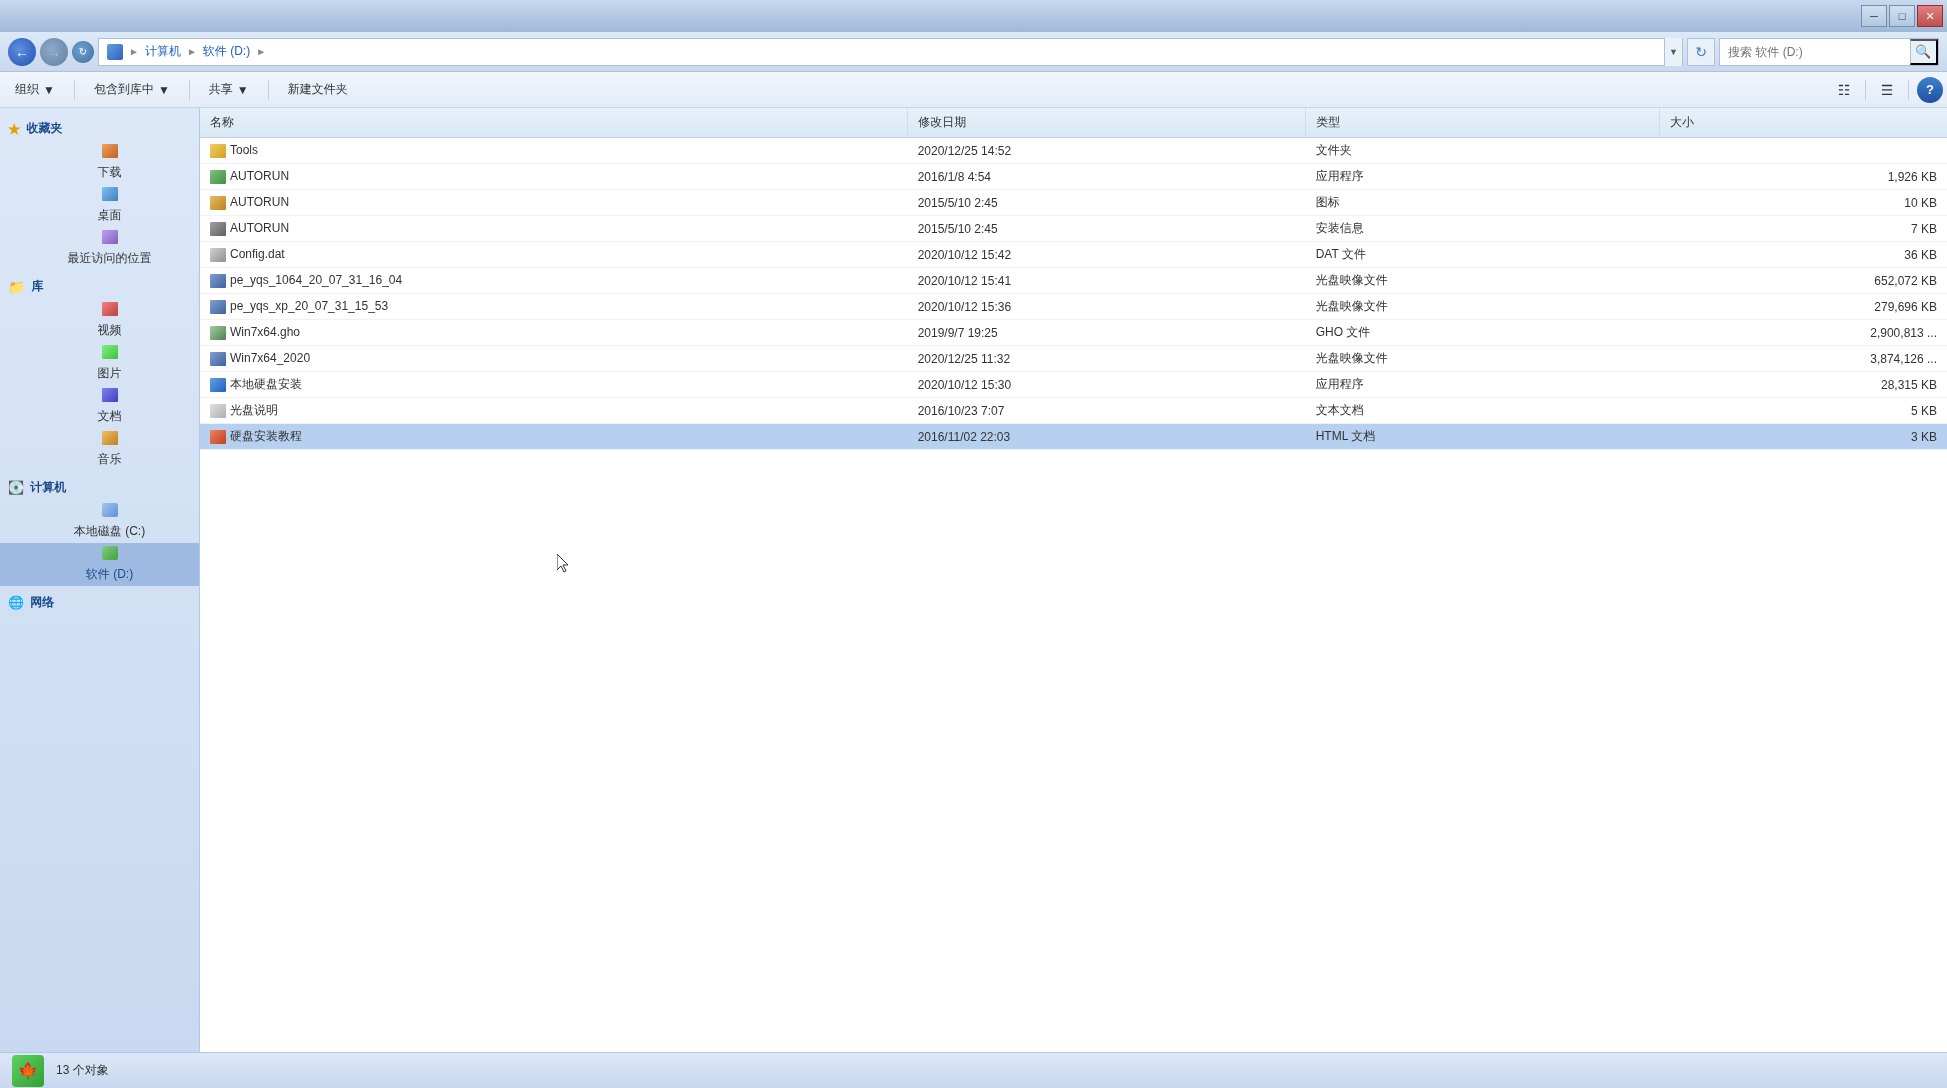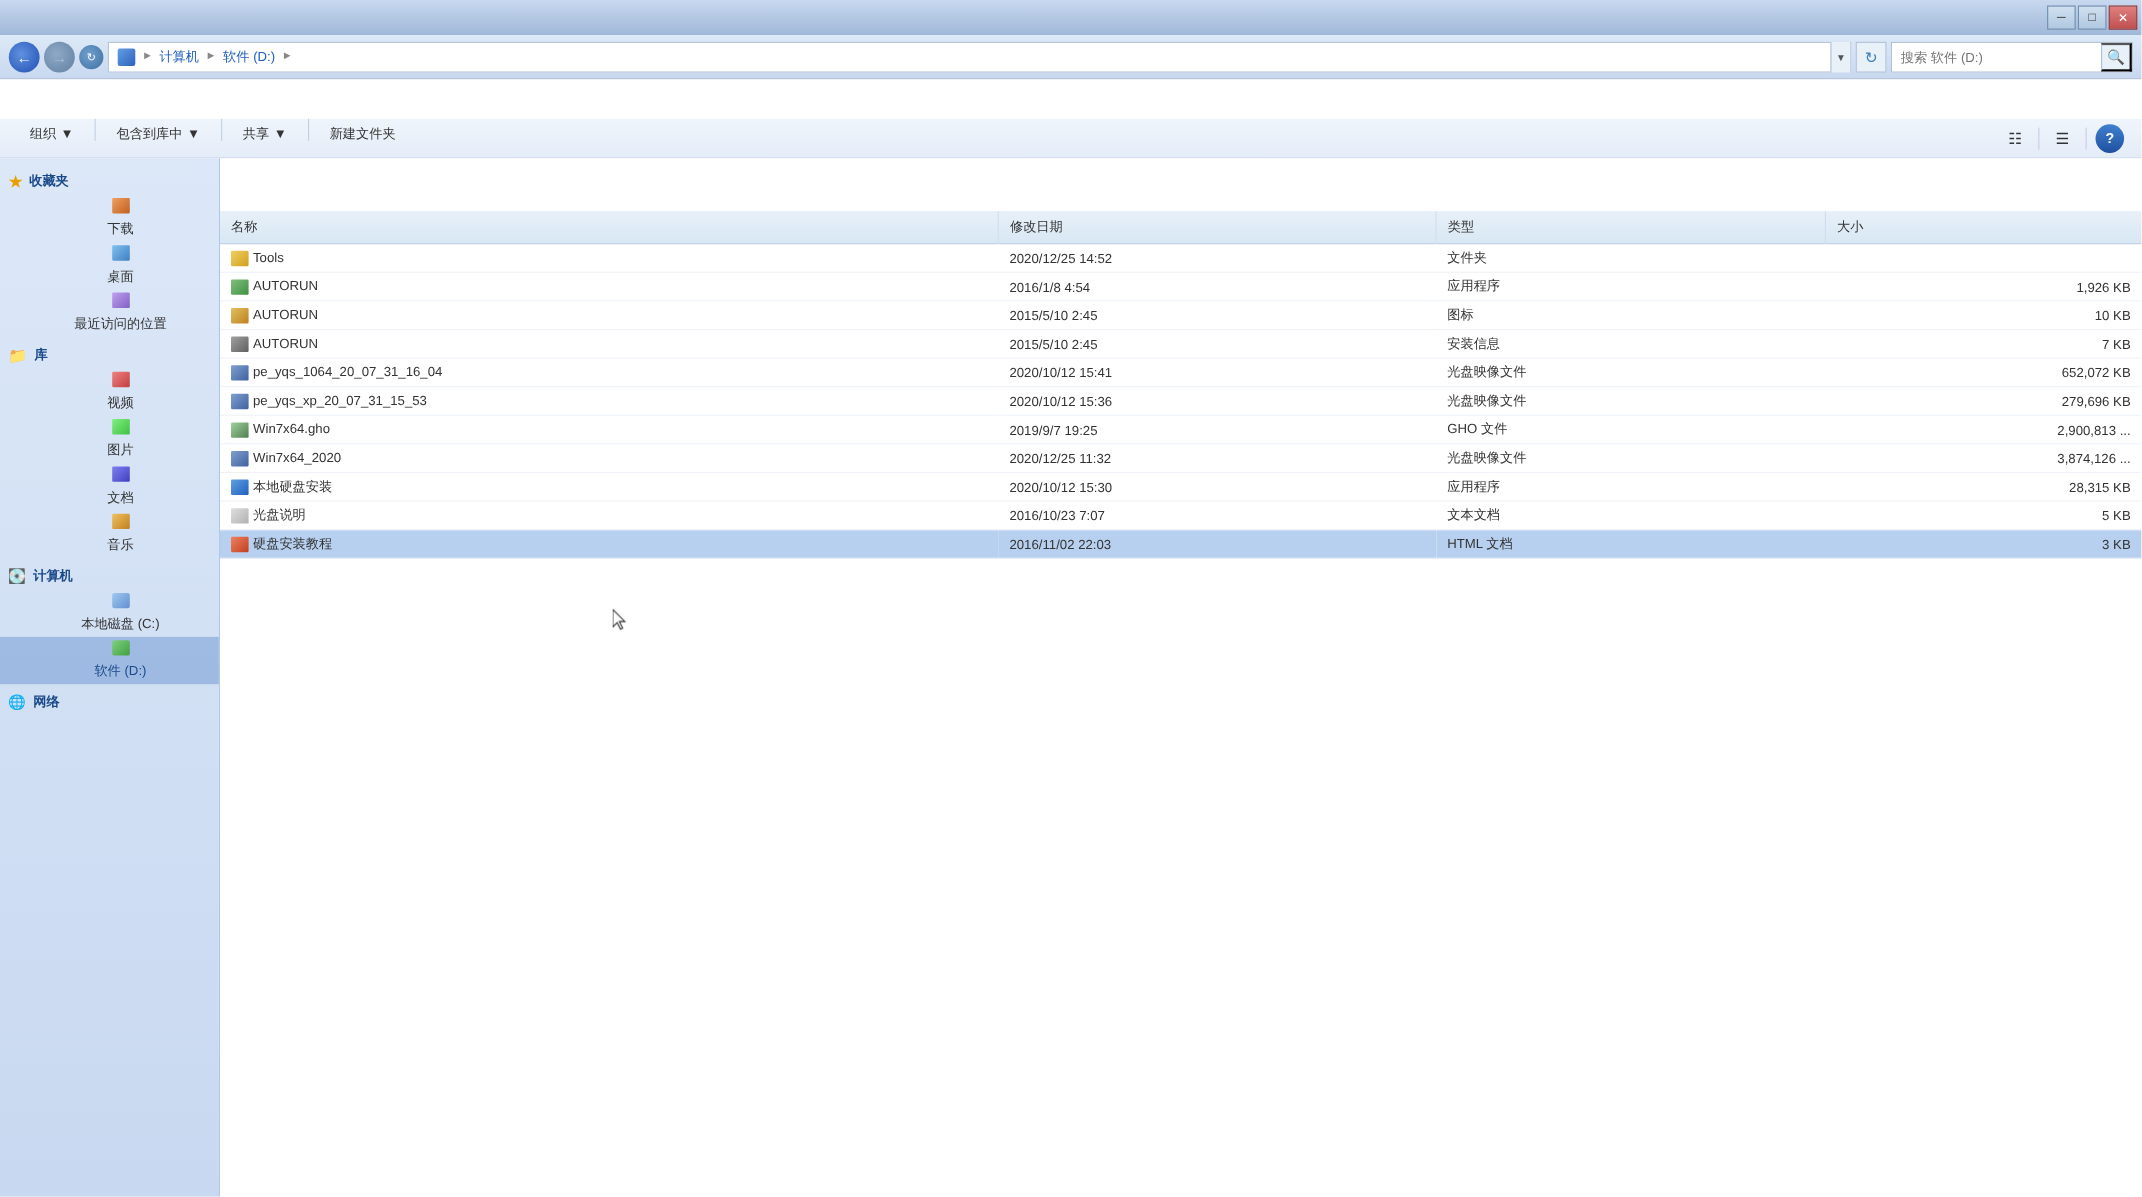--- a/index.html
+++ b/index.html
@@ -147,24 +147,24 @@
       cursor: pointer;
       font-size: 13px;
       color: #4080c0;
     }
 
     
     .toolbar {
       background: linear-gradient(to bottom, #f0f5fc 0%, #e4ecf8 100%);
       height: 36px;
       display: flex;
-      padding: 0 16px;
+      align-items: center;
+      padding: 0 4px;
       gap: 4px;
       border-bottom: 1px solid #c8d4e8;
-      margin-top: 36px;
     }
     .toolbar-btn {
       height: 26px;
       padding: 0 10px;
       background: transparent;
       border: 1px solid transparent;
       cursor: pointer;
       display: flex;
       align-items: center;
       gap: 4px;
@@ -312,21 +312,20 @@
 
     
     .file-area {
       flex: 1;
       background: #fff;
       overflow-y: auto;
     }
     .file-table {
       width: 100%;
       border-collapse: collapse;
-      margin-top: 48px;
     }
     .file-table thead tr {
       background: linear-gradient(to bottom, #e8f0f8 0%, #d8e8f4 100%);
       border-bottom: 1px solid #c0d0e4;
     }
     .file-table th {
       text-align: left;
       padding: 6px 10px;
       font-size: 12px;
       font-weight: normal;
@@ -560,20 +559,28 @@
           <tr>
     <td class="col-name">
       <span class="file-row-icon" style="background:linear-gradient(135deg, #a0a0a0, #606060);"></span>AUTORUN
     </td>
     <td class="col-date">2015/5/10 2:45</td>
     <td class="col-type">安装信息</td>
     <td class="col-size">7 KB</td>
   </tr>
           <tr>
     <td class="col-name">
+      <span class="file-row-icon" style="background:linear-gradient(135deg, #d0d0d0, #909090);"></span>Config.dat
+    </td>
+    <td class="col-date">2020/10/12 15:42</td>
+    <td class="col-type">DAT 文件</td>
+    <td class="col-size">36 KB</td>
+  </tr>
+          <tr>
+    <td class="col-name">
       <span class="file-row-icon" style="background:linear-gradient(135deg, #80a0d0, #4060a0);"></span>pe_yqs_1064_20_07_31_16_04
     </td>
     <td class="col-date">2020/10/12 15:41</td>
     <td class="col-type">光盘映像文件</td>
     <td class="col-size">652,072 KB</td>
   </tr>
           <tr>
     <td class="col-name">
       <span class="file-row-icon" style="background:linear-gradient(135deg, #80a0d0, #4060a0);"></span>pe_yqs_xp_20_07_31_15_53
     </td>

